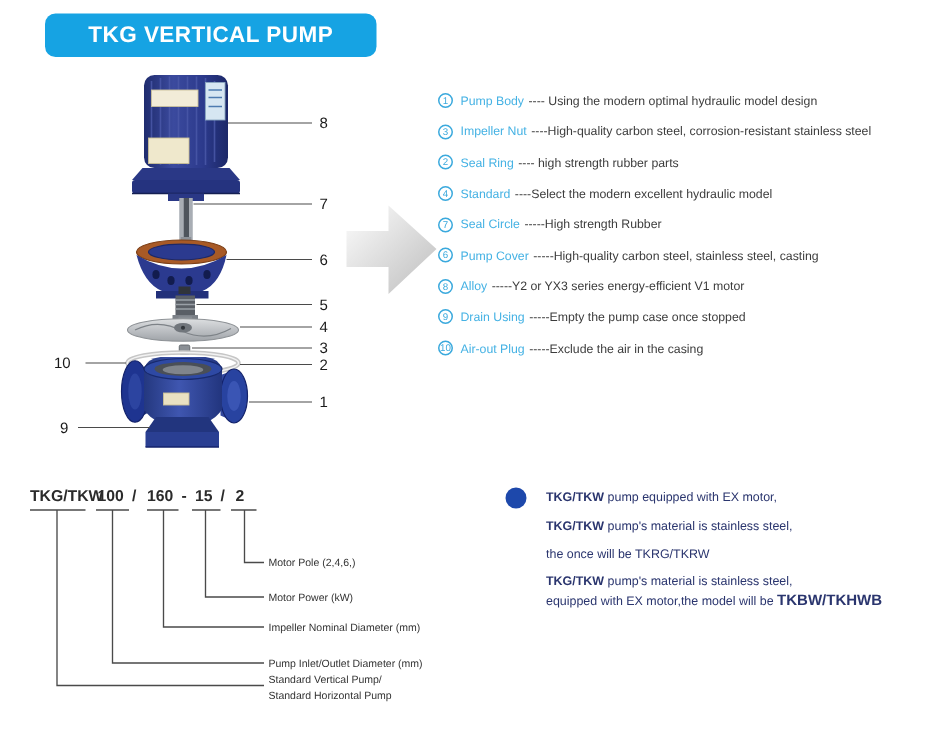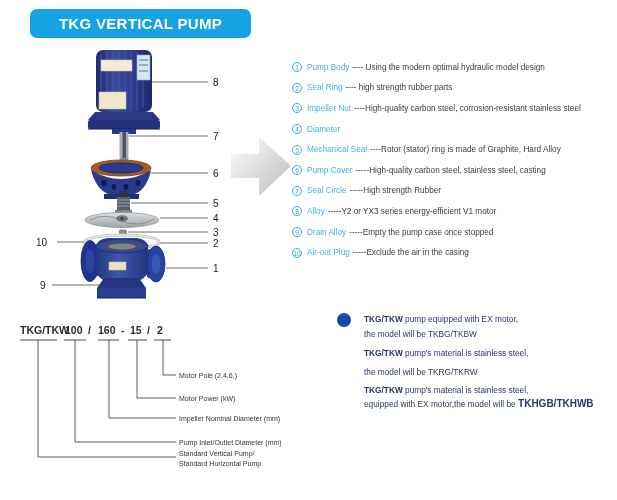--- a/index.html
+++ b/index.html
@@ -28,21 +28,21 @@
   .part-num {
     flex:0 0 auto; width:10px; height:10px; margin-right:5px;
     border:1px solid #3aa9dd; border-radius:50%;
     color:#3aa9dd; font-size:6.5px; line-height:9px; text-align:center;
   }
   .part-name { color:#45b2e4; margin-right:3px; }
   .part-desc { color:#3c3c3c; }
   
   .model-svg { position:absolute; left:0; top:316px; }
   
-  .notes { position:absolute; left:337px; top:312px; width:278px; }
+  .notes { position:absolute; left:337px; top:324px; width:278px; }
   .note-bullet {
     position:absolute; left:0; top:1px; width:14px; height:14px;
     border-radius:50%; background:#1d48ab;
   }
   .note-body { margin-left:27px; }
   .note-block { margin-bottom:4px; }
   .note-line { font-size:8.3px; line-height:15px; color:#2a356e; }
   .note-block.tight .note-line { line-height:13px; }
   .note-brand { font-weight:bold; }
   .note-model-big { font-weight:bold; font-size:10px; }
@@ -190,56 +190,52 @@
     </g>
   </svg>
 
   <div class="parts-list">
     <div class="part-row">
       <span class="part-num">1</span>
       <span class="part-name">Pump Body</span>
       <span class="part-desc">---- Using the modern optimal hydraulic model design</span>
     </div>
     <div class="part-row">
+      <span class="part-num">3</span>
+      <span class="part-name">Impeller Nut</span>
+      <span class="part-desc">----High-quality carbon steel, corrosion-resistant stainless steel</span>
+    </div>
+    <div class="part-row">
       <span class="part-num">2</span>
       <span class="part-name">Seal Ring</span>
       <span class="part-desc">---- high strength rubber parts</span>
     </div>
     <div class="part-row">
-      <span class="part-num">3</span>
-      <span class="part-name">Impeller Nut</span>
-      <span class="part-desc">----High-quality carbon steel, corrosion-resistant stainless steel</span>
-    </div>
-    <div class="part-row">
       <span class="part-num">4</span>
-      <span class="part-name">Diameter</span>
-    </div>
-    <div class="part-row">
-      <span class="part-num">5</span>
-      <span class="part-name">Mechanical Seal</span>
-      <span class="part-desc">----Rotor (stator) ring is made of Graphite, Hard Alloy</span>
+      <span class="part-name">Standard</span>
+      <span class="part-desc">----Select the modern excellent hydraulic model</span>
+    </div>
+    <div class="part-row">
+      <span class="part-num">7</span>
+      <span class="part-name">Seal Circle</span>
+      <span class="part-desc">-----High strength Rubber</span>
     </div>
     <div class="part-row">
       <span class="part-num">6</span>
       <span class="part-name">Pump Cover</span>
       <span class="part-desc">-----High-quality carbon steel, stainless steel, casting</span>
     </div>
     <div class="part-row">
-      <span class="part-num">7</span>
-      <span class="part-name">Seal Circle</span>
-      <span class="part-desc">-----High strength Rubber</span>
-    </div>
-    <div class="part-row">
       <span class="part-num">8</span>
       <span class="part-name">Alloy</span>
       <span class="part-desc">-----Y2 or YX3 series energy-efficient V1 motor</span>
     </div>
     <div class="part-row">
       <span class="part-num">9</span>
-      <span class="part-name">Drain Alloy</span>
+      <span class="part-name">Drain Using</span>
       <span class="part-desc">-----Empty the pump case once stopped</span>
     </div>
     <div class="part-row">
       <span class="part-num">10</span>
       <span class="part-name">Air-out Plug</span>
       <span class="part-desc">-----Exclude the air in the casing</span>
     </div>
   </div>
 
   <svg class="model-svg" width="330" height="172" viewBox="0 0 330 172">
@@ -277,34 +273,33 @@
     </g>
   </svg>
 
   <div class="notes">
     <span class="note-bullet"></span>
     <div class="note-body">
       <div class="note-block">
         <div class="note-line">
           <span class="note-brand">TKG/TKW</span><span> pump equipped with EX motor,</span>
         </div>
-        <div class="note-line">the model will be TKBG/TKBW</div>
       </div>
       <div class="note-block">
         <div class="note-line">
           <span class="note-brand">TKG/TKW</span><span> pump's material is stainless steel,</span>
         </div>
       </div>
       <div class="note-block">
-        <div class="note-line">the model will be TKRG/TKRW</div>
+        <div class="note-line">the once will be TKRG/TKRW</div>
       </div>
       <div class="note-block tight">
         <div class="note-line">
           <span class="note-brand">TKG/TKW</span><span> pump's material is stainless steel,</span>
         </div>
         <div class="note-line">
-          <span>equipped with EX motor,the model will be </span><span class="note-model-big">TKHGB/TKHWB</span>
+          <span>equipped with EX motor,the model will be </span><span class="note-model-big">TKBW/TKHWB</span>
         </div>
       </div>
     </div>
   </div>
 
 </div>
 
 </body></html>

